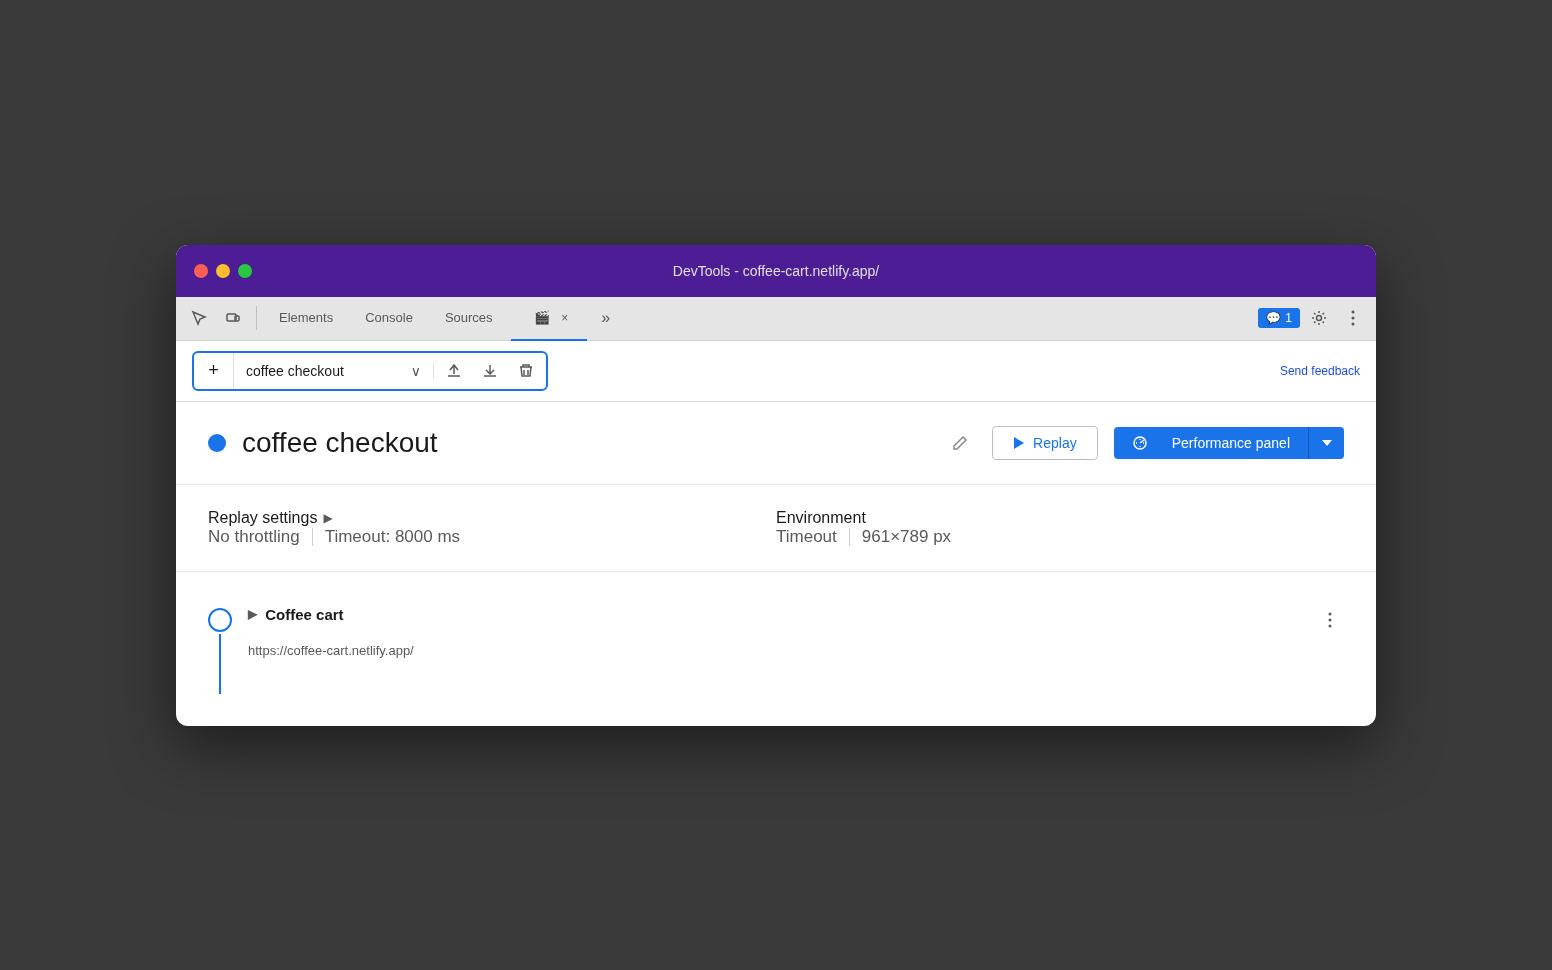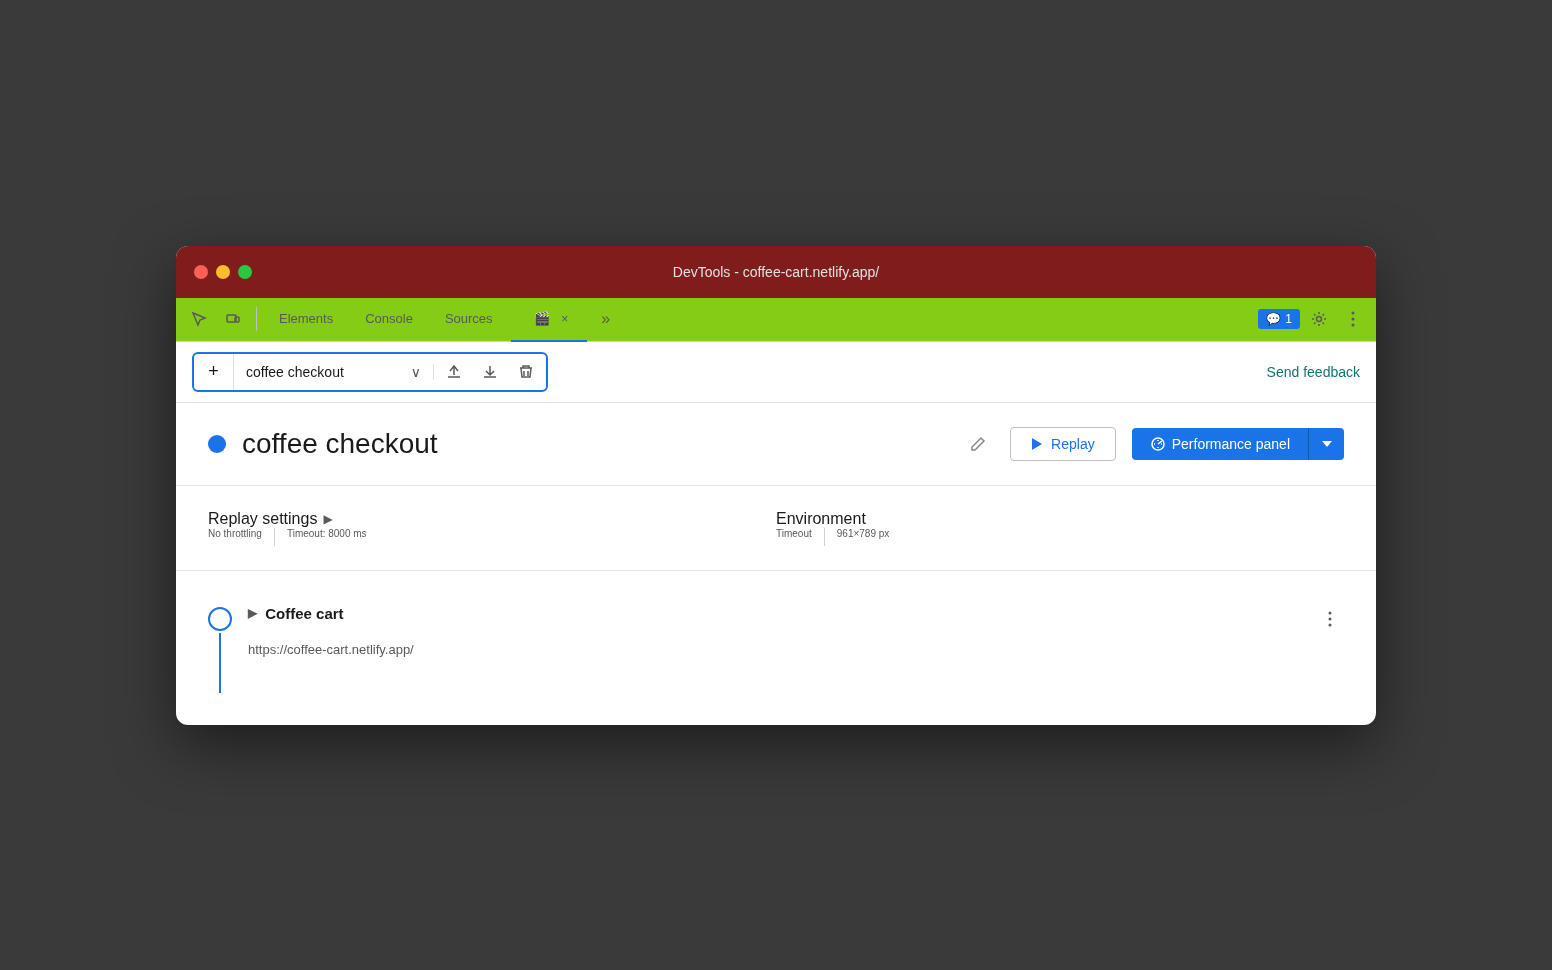--- a/index.html
+++ b/index.html
@@ -16,21 +16,21 @@
     .window {
       width: 1200px;
       background: #ffffff;
       border-radius: 12px;
       overflow: hidden;
       box-shadow: 0 20px 60px rgba(0,0,0,0.5);
     }
 
     
     .titlebar {
-      background: #7f1d1d;
+      background: #4c1d95;
       display: flex;
       align-items: center;
       justify-content: center;
       height: 52px;
       position: relative;
       padding: 0 20px;
     }
 
     .traffic-lights {
       position: absolute;
@@ -52,21 +52,21 @@
     .traffic-light.green { background: #28c840; }
 
     .titlebar-title {
       color: #e0e0e0;
       font-size: 14px;
       font-weight: 500;
     }
 
     
     .devtools-toolbar {
-      background: #84cc16;
+      background: #e5e5e5;
       border-bottom: 1px solid #d0d0d0;
       display: flex;
       align-items: center;
       height: 44px;
       padding: 0 8px;
       gap: 4px;
     }
 
     .toolbar-icon-btn {
       width: 30px;
@@ -204,22 +204,22 @@
       justify-content: center;
       border: none;
       background: transparent;
       cursor: pointer;
       color: #5a5a5a;
       font-size: 16px;
       border-radius: 4px;
     }
 
     .send-feedback-link {
-      color: #0f766e;
-      font-size: 14px;
+      color: #1d4ed8;
+      font-size: 12px;
       text-decoration: none;
       cursor: pointer;
       margin-left: auto;
     }
 
     
     .recording-header {
       display: flex;
       align-items: center;
       padding: 24px 32px;
@@ -271,21 +271,21 @@
 
     .performance-panel-btn-group {
       display: flex;
       border-radius: 4px;
       overflow: hidden;
     }
 
     .performance-panel-btn {
       display: flex;
       align-items: center;
-      gap: 6px;
+      gap: 24px;
       padding: 8px 18px;
       background: #1a73e8;
       border: none;
       color: white;
       font-size: 14px;
       cursor: pointer;
       font-weight: 500;
     }
 
     .performance-panel-dropdown {
@@ -326,22 +326,23 @@
       gap: 6px;
     }
 
     .settings-heading-arrow {
       font-size: 12px;
       color: #5a5a5a;
     }
 
     .settings-details {
       display: flex;
+      align-items: center;
       gap: 12px;
-      font-size: 10px;
+      font-size: 17px;
       color: #5a5a5a;
     }
 
     .settings-divider {
       width: 1px;
       height: 18px;
       background: #d0d0d0;
       display: inline-block;
     }
 

